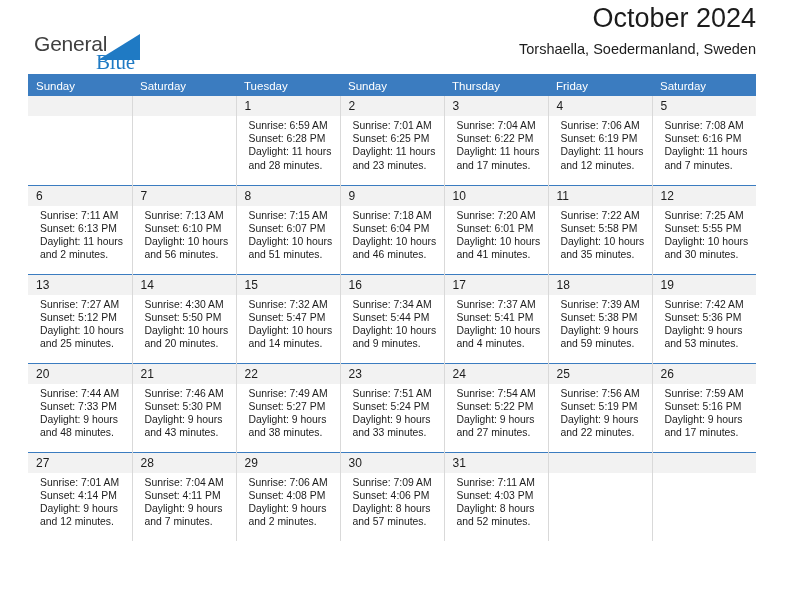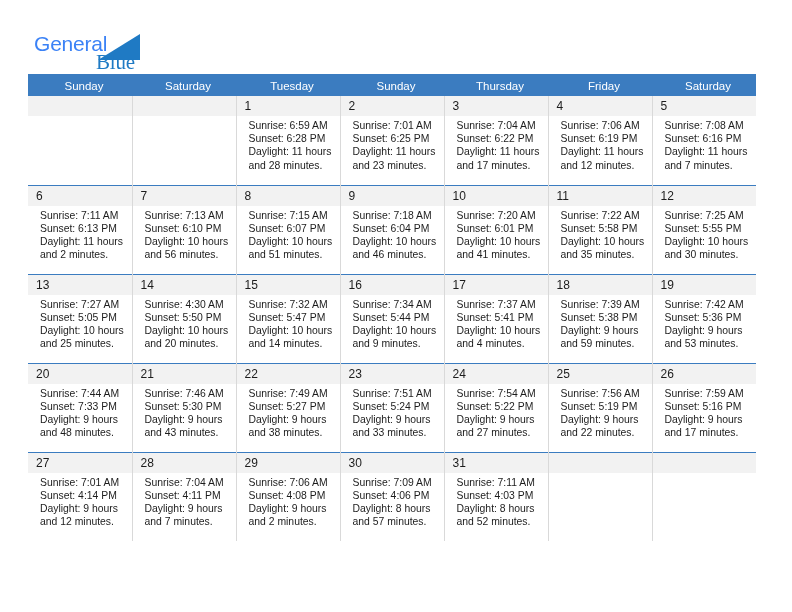--- a/index.html
+++ b/index.html
@@ -32,21 +32,21 @@
     top: 32px;
     width: 130px;
     height: 48px;
   }
   .logo-general {
     position: absolute;
     left: 0;
     top: 0;
     font-size: 21px;
     letter-spacing: -0.2px;
-    color: #3b82f6;
+    color: #404040;
     font-family: "Liberation Sans", sans-serif;
   }
   .logo-blue {
     position: absolute;
     left: 62px;
     top: 18px;
     font-size: 21px;
     letter-spacing: -0.2px;
     color: #1f7ac4;
     font-family: Liberation Serif, serif;
@@ -86,21 +86,21 @@
     width: 728px;
     border-collapse: collapse;
     table-layout: fixed;
   }
 
   .calendar th {
     background: #3b7cc0;
     color: #ffffff;
     font-size: 11.5px;
     font-weight: normal;
-    text-align: center;
+    text-align: left;
     padding: 5px 0 4px 8px;
     height: 22px;
     border: none;
   }
 
   .calendar td {
     width: 104px;
     height: 89px;
     vertical-align: top;
     padding: 0;
@@ -144,20 +144,24 @@
   <div class="header">
 
     <div class="logo">
       <span class="logo-general">General</span>
       <svg class="logo-tri" viewBox="0 0 44 26">
         <polygon points="44,0 44,26 2,26" fill="#1f7ac4"></polygon>
       </svg>
       <span class="logo-blue">Blue</span>
     </div>
 
+    <div class="title-block">
+      <div class="cal-title">October 2024</div>
+      <div class="cal-subtitle">Torshaella, Soedermanland, Sweden</div>
+    </div>
 
   </div>
 
   <table class="calendar">
     <thead>
       <tr>
         <th>Sunday</th>
         <th>Saturday</th>
         <th>Tuesday</th>
         <th>Sunday</th>
@@ -300,21 +304,21 @@
               </div>
             </div>
           </td>
         </tr>
         <tr class="week-row">
           <td>
             <div class="cell-inner">
               <div class="daynum">13</div>
               <div class="info">
                 <div>Sunrise: 7:27 AM</div>
-                <div>Sunset: 5:05 PM</div>
+                <div>Sunset: 5:12 PM</div>
                 <div class="daylight">Daylight: 10 hours and 25 minutes.</div>
               </div>
             </div>
           </td>
           <td>
             <div class="cell-inner">
               <div class="daynum">14</div>
               <div class="info">
                 <div>Sunrise: 4:30 AM</div>
                 <div>Sunset: 5:50 PM</div>

